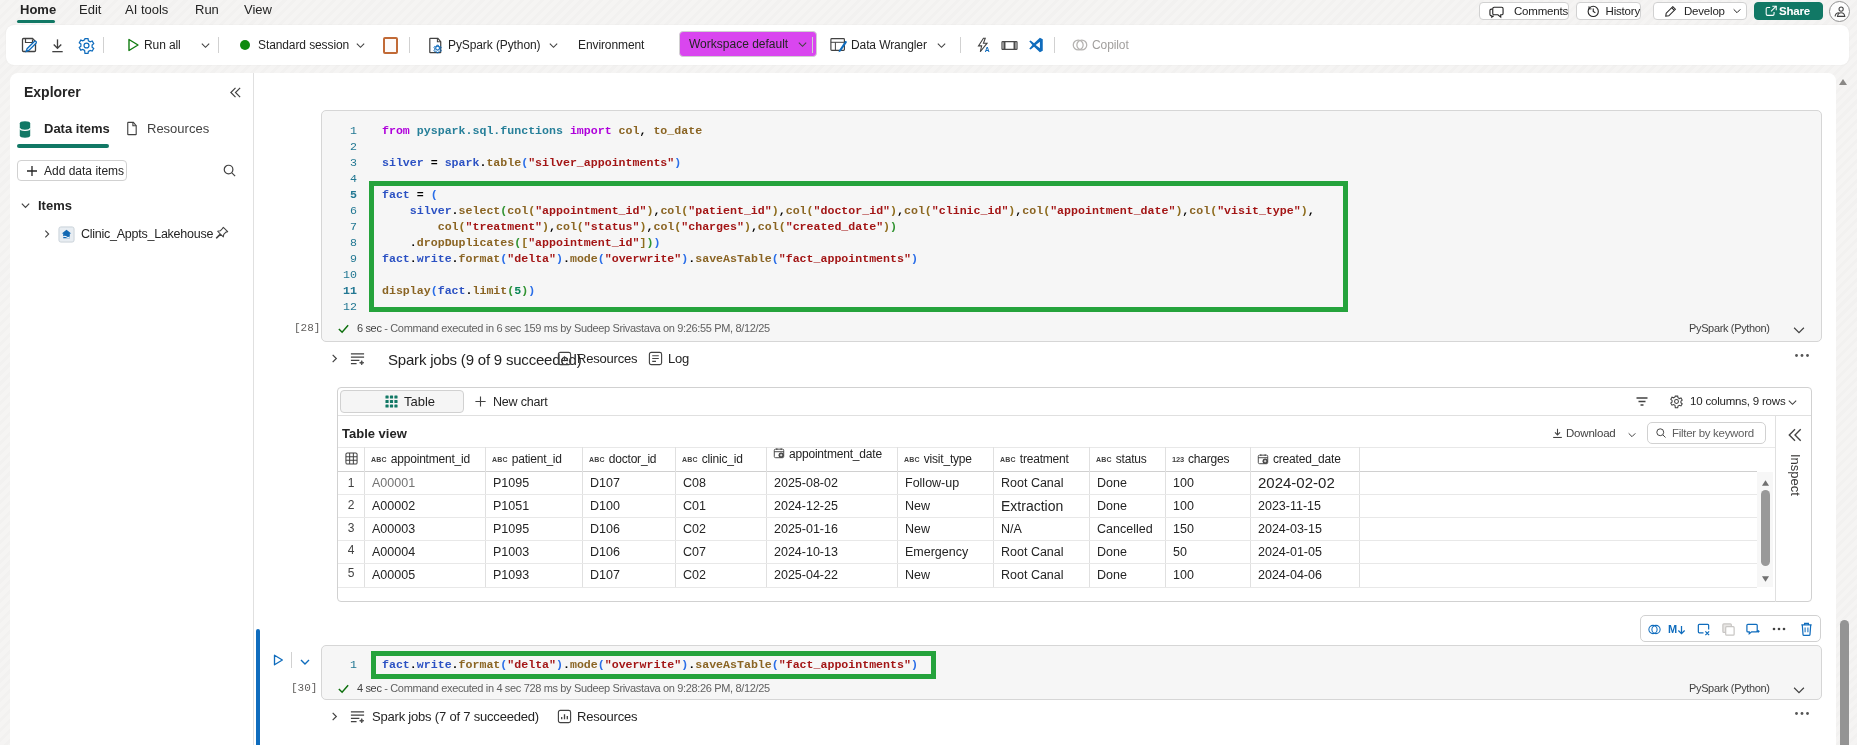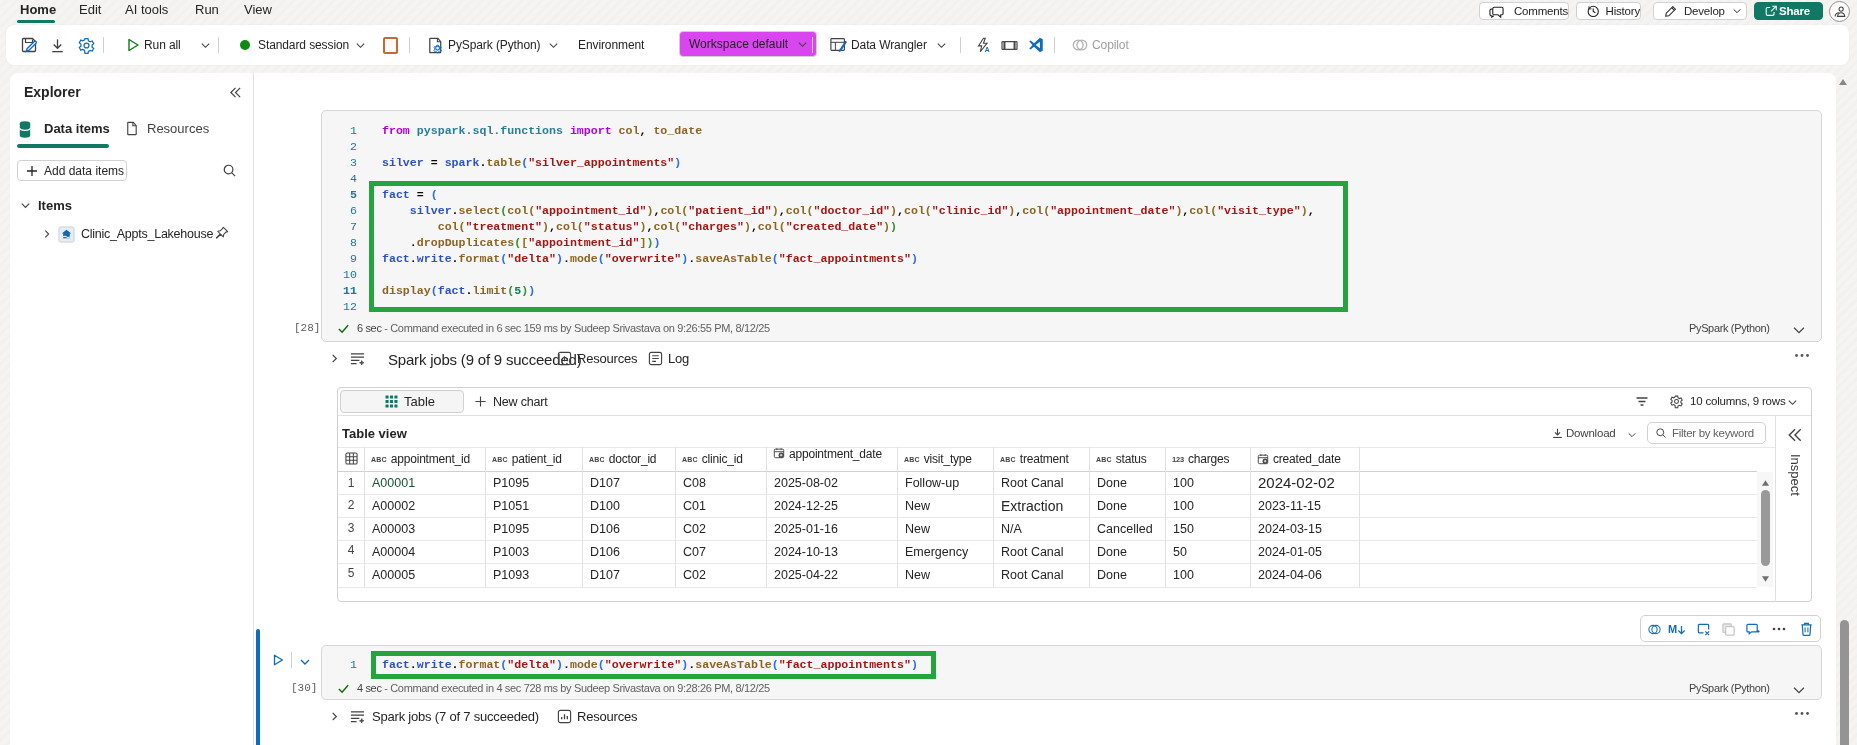--- a/index.html
+++ b/index.html
@@ -381,21 +381,21 @@
     <div class="abs" style="left:758px;top:59px;height:24px;display:flex;align-items:center;font-size:12px;letter-spacing:-0.2px;color:#242424;white-space:nowrap;"><span style="font-size:7px;font-weight:bold;color:#424242;margin-right:4px;letter-spacing:.2px;">ABC</span>status</div>
     <div class="abs" style="left:834px;top:59px;height:24px;display:flex;align-items:center;font-size:12px;letter-spacing:-0.2px;color:#242424;white-space:nowrap;"><span style="font-size:7.5px;font-weight:bold;color:#424242;margin-right:4px;">123</span>charges</div>
     <div class="abs" style="left:919px;top:59px;height:24px;display:flex;align-items:center;font-size:12px;letter-spacing:-0.2px;color:#242424;white-space:nowrap;"><svg style="margin-right:4px;" width="12" height="12" viewBox="0 0 14 14" fill="none" stroke="#424242" stroke-width="1.1">
           <rect x="1.5" y="2.5" width="11" height="10" rx="1.5"></rect>
           <path d="M1.5 5.5h11M4.5 1.5v2M9.5 1.5v2"></path>
           <circle cx="9.5" cy="9.5" r="3" fill="#424242" stroke="none"></circle>
           <path d="M9.5 8v3M8 9.5h3" stroke="#fff" stroke-width="1"></path>
         </svg>created_date</div>
     <div class="abs" style="left:0px;top:106px;width:1419px;height:1px;background:#e8e8e8;"></div>
     <div class="abs" style="left:0px;top:83px;width:26px;height:23px;display:flex;align-items:center;justify-content:center;font-size:12px;color:#424242;">1</div>
-    <div class="abs" style="left:34px;top:83px;height:23px;display:flex;align-items:center;font-size:12.5px;color:#14532d;white-space:nowrap;text-align:right;">A00001</div>
+    <div class="abs" style="left:34px;top:83px;height:23px;display:flex;align-items:center;font-size:12.5px;color:#737373;white-space:nowrap;text-align:right;">A00001</div>
     <div class="abs" style="left:155px;top:83px;height:23px;display:flex;align-items:center;font-size:12.5px;color:#242424;white-space:nowrap;">P1095</div>
     <div class="abs" style="left:252px;top:83px;height:23px;display:flex;align-items:center;font-size:12.5px;color:#242424;white-space:nowrap;">D107</div>
     <div class="abs" style="left:345px;top:83px;height:23px;display:flex;align-items:center;font-size:12.5px;color:#242424;white-space:nowrap;">C08</div>
     <div class="abs" style="left:436px;top:83px;height:23px;display:flex;align-items:center;font-size:12.5px;color:#242424;white-space:nowrap;">2025-08-02</div>
     <div class="abs" style="left:567px;top:83px;height:23px;display:flex;align-items:center;font-size:12.5px;color:#242424;white-space:nowrap;">Follow-up</div>
     <div class="abs" style="left:663px;top:83px;height:23px;display:flex;align-items:center;font-size:12.5px;color:#242424;white-space:nowrap;">Root Canal</div>
     <div class="abs" style="left:759px;top:83px;height:23px;display:flex;align-items:center;font-size:12.5px;color:#242424;white-space:nowrap;">Done</div>
     <div class="abs" style="left:835px;top:83px;height:23px;display:flex;align-items:center;font-size:12.5px;color:#242424;white-space:nowrap;">100</div>
     <div class="abs" style="left:920px;top:83px;height:23px;display:flex;align-items:center;font-size:15px;color:#242424;white-space:nowrap;">2024-02-02</div>
     <div class="abs" style="left:0px;top:129px;width:1419px;height:1px;background:#e8e8e8;"></div>

